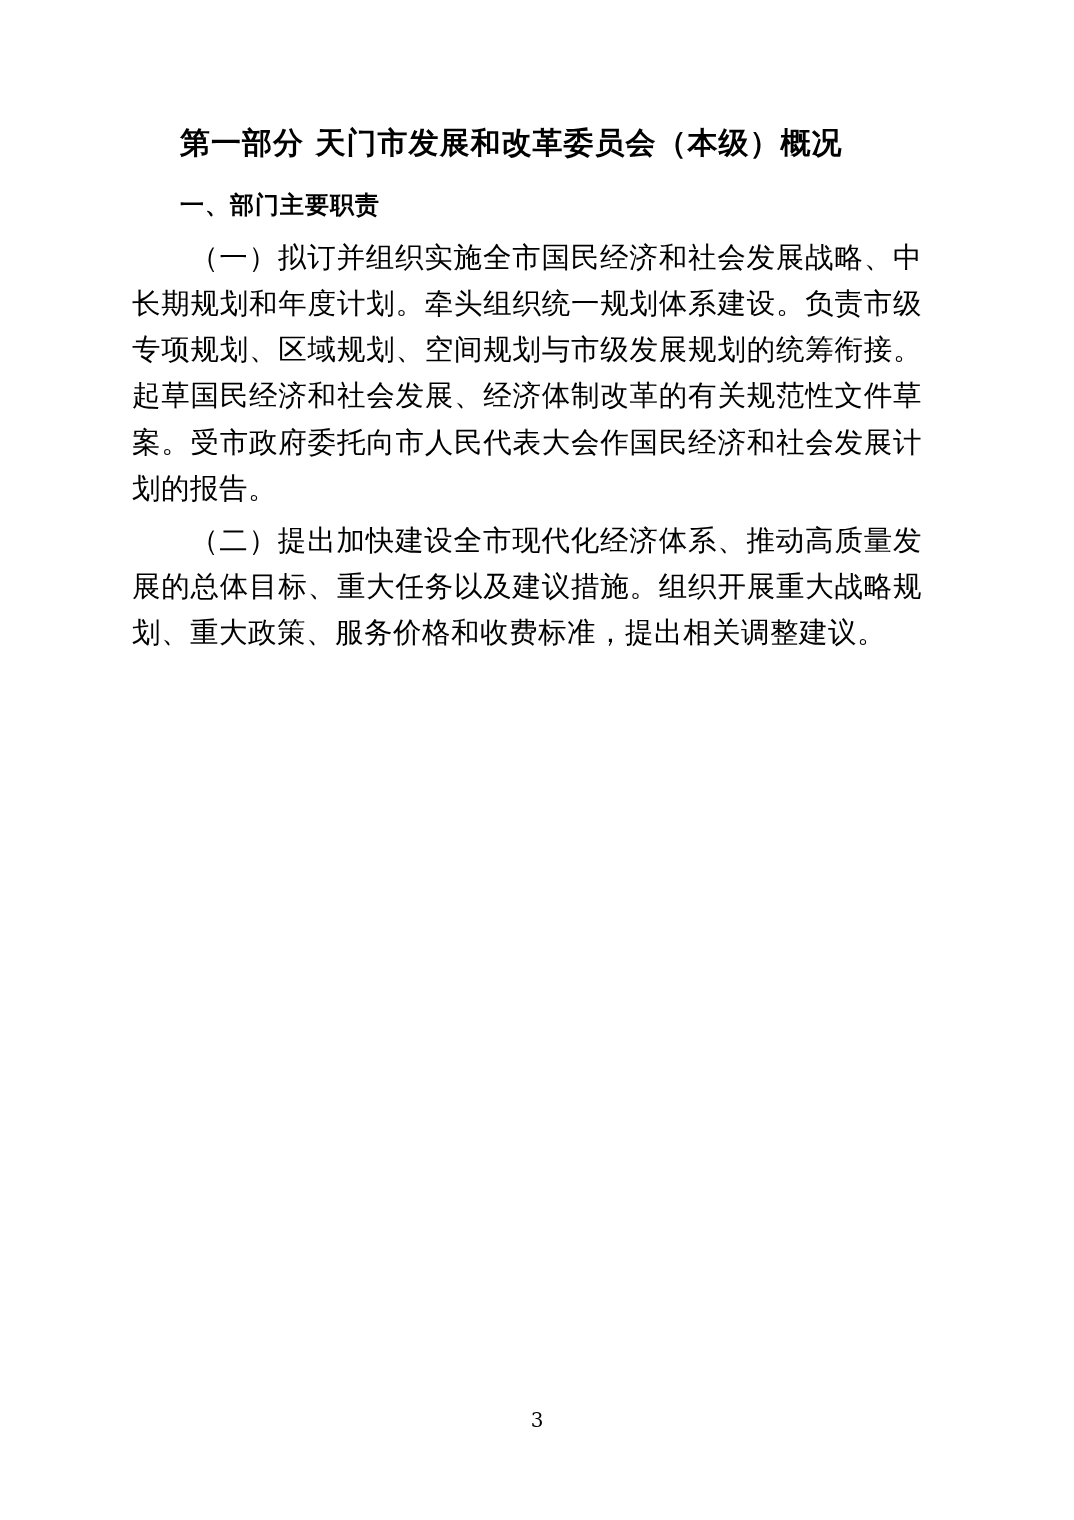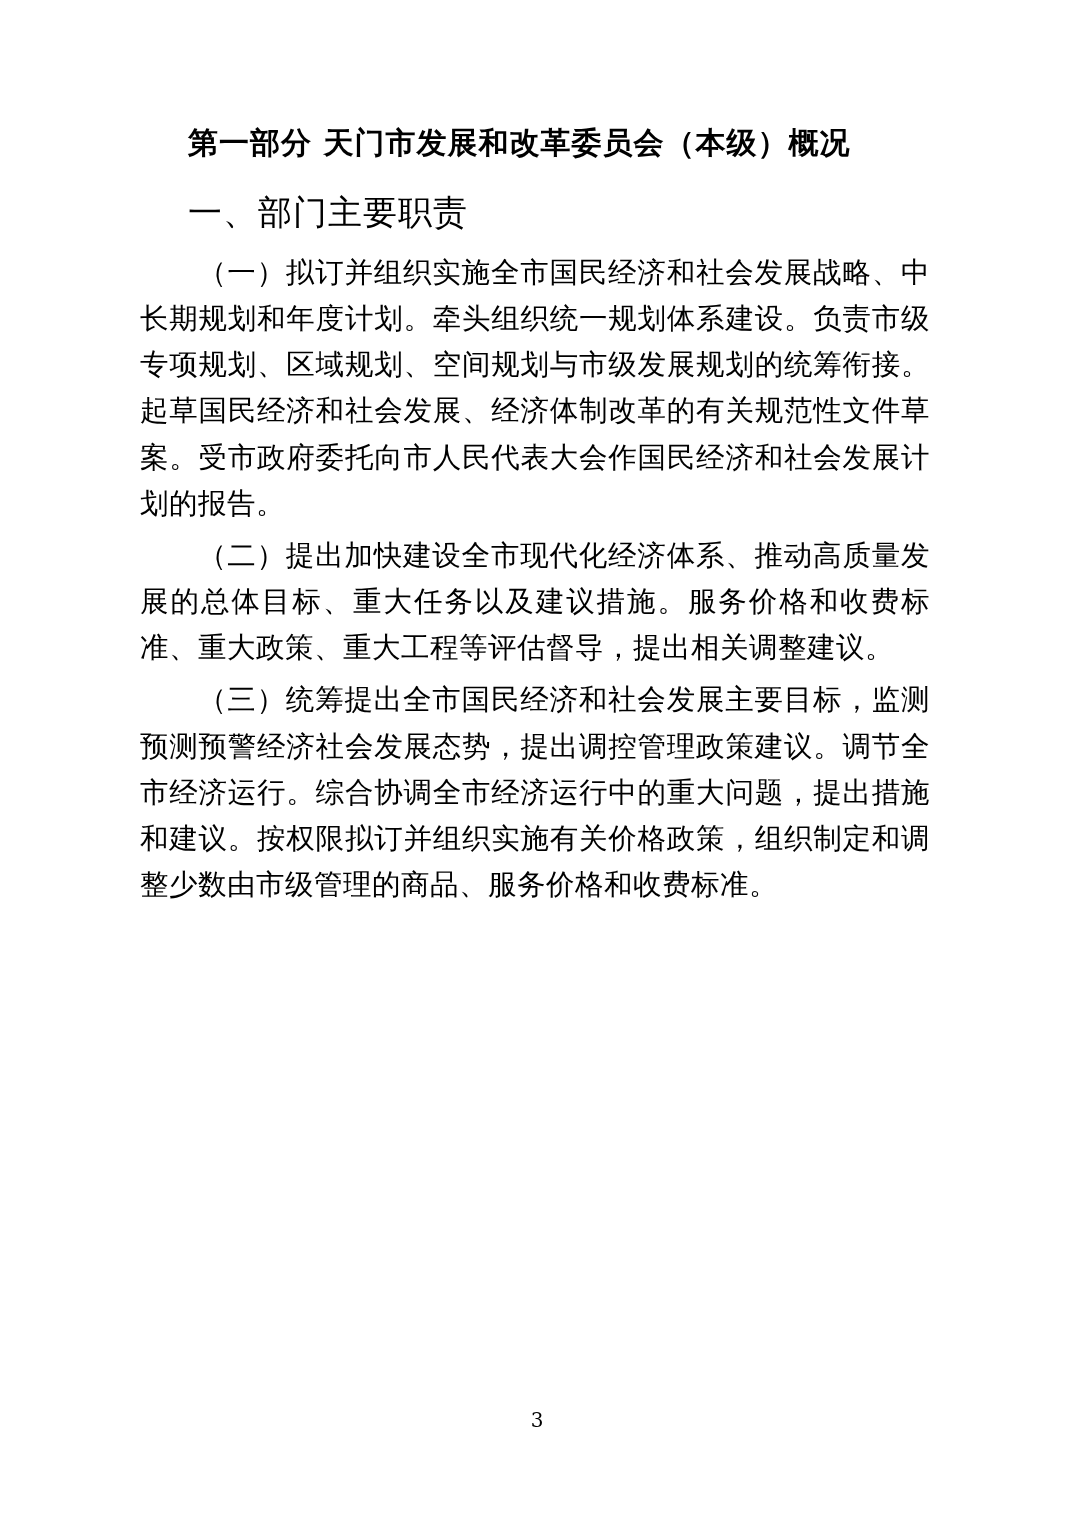--- a/index.html
+++ b/index.html
@@ -12,36 +12,36 @@
     width: 1074px;
     height: 1520px;
     background: #ffffff;
     margin: 0 auto;
     overflow: hidden;
     font-family: "DejaVu Serif", "Liberation Serif", serif;
     color: #000000;
   }
   .content {
     position: absolute;
-    left: 140px;
+    left: 132px;
     top: 120px;
     width: 790px;
   }
   .doc-title {
     font-size: 30px;
     font-weight: bold;
     letter-spacing: 1px;
     line-height: 1.5;
     margin: 0 0 22px 0;
     text-indent: 48px;
     white-space: nowrap;
   }
   .section-heading {
-    font-size: 34px;
-    font-weight: normal;
+    font-size: 24px;
+    font-weight: bold;
     letter-spacing: 1px;
     line-height: 1.5;
     margin: 15px 0 12px 0;
     text-indent: 48px;
   }
   .para {
     font-size: 28.5px;
     line-height: 1.62;
     letter-spacing: 0.5px;
     text-align: justify;
@@ -60,17 +60,16 @@
   }
 </style>
 </head>
 <body>
 
 <div class="page">
   <div class="content">
     <h1 class="doc-title">第一部分 天门市发展和改革委员会（本级）概况</h1>
     <h2 class="section-heading">一、部门主要职责</h2>
     <p class="para">（一）拟订并组织实施全市国民经济和社会发展战略、中长期规划和年度计划。牵头组织统一规划体系建设。负责市级专项规划、区域规划、空间规划与市级发展规划的统筹衔接。起草国民经济和社会发展、经济体制改革的有关规范性文件草案。受市政府委托向市人民代表大会作国民经济和社会发展计划的报告。</p>
-    <p class="para">（二）提出加快建设全市现代化经济体系、推动高质量发展的总体目标、重大任务以及建议措施。服务价格和收费标准、重大政策、重大工程等评估督导，提出相关调整建议。</p>
-    <p class="para">（三）统筹提出全市国民经济和社会发展主要目标，监测预测预警经济社会发展态势，提出调控管理政策建议。调节全市经济运行。综合协调全市经济运行中的重大问题，提出措施和建议。按权限拟订并组织实施有关价格政策，组织制定和调整少数由市级管理的商品、服务价格和收费标准。</p>
+    <p class="para">（二）提出加快建设全市现代化经济体系、推动高质量发展的总体目标、重大任务以及建议措施。组织开展重大战略规划、重大政策、服务价格和收费标准，提出相关调整建议。</p>
   </div>
   <div class="page-number">3</div>
 </div>
 
 </body></html>

